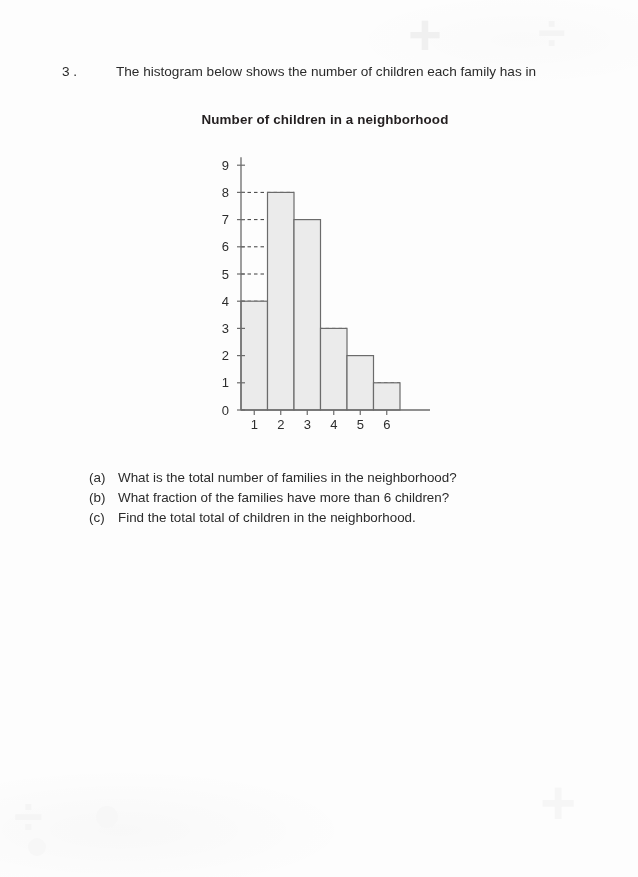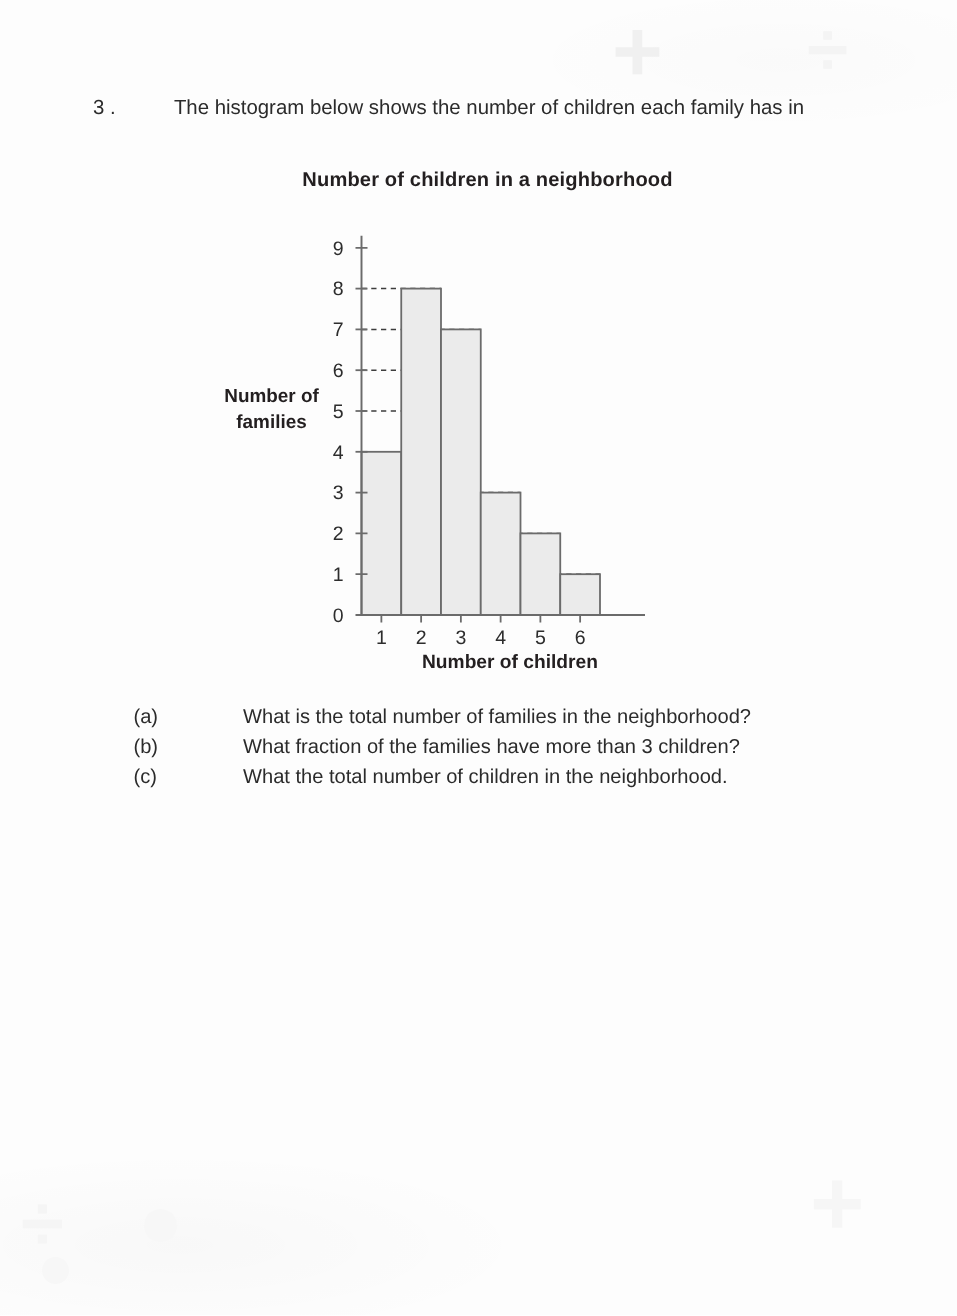--- a/index.html
+++ b/index.html
@@ -120,21 +120,21 @@
     width: 470px;
     font-size: 13.4px;
     line-height: 20px;
     color: #2b2b2b;
   }
   .subq-row { display: flex; }
   .subq-tag {
     width: 29px;
     flex: 0 0 29px;
   }
-  .subq-text { flex: 1 1 auto; margin-left: 44px; }
+  .subq-text { flex: 1 1 auto; }
 
   
   #footer {
     position: absolute;
     left: 52px;
     top: 826px;
     width: 130px;
     height: 44px;
   }
   #footer svg { display: block; }
@@ -162,24 +162,20 @@
       <div class="stem-body">The histogram below shows the number of children each family has in</div>
     </div>
   </div>
 
   <div class="chart-title">
     <span class="shift">Number of children in a neighborhood</span>
   </div>
 
   <div id="chart-area">
 
-    <div class="axis-title-y">
-      <div>Number of</div>
-      <div>families</div>
-    </div>
 
     <svg id="plot-svg" width="360" height="285">
       <g id="gridlines">
           <line x1="111" x2="270" y1="232.8" y2="232.8" stroke="#3d3d3d" stroke-width="1" stroke-dasharray="3.5,3"></line>
           <line x1="111" x2="243.5" y1="205.6" y2="205.6" stroke="#3d3d3d" stroke-width="1" stroke-dasharray="3.5,3"></line>
           <line x1="111" x2="217" y1="178.4" y2="178.4" stroke="#3d3d3d" stroke-width="1" stroke-dasharray="3.5,3"></line>
           <line x1="111" x2="190.5" y1="151.2" y2="151.2" stroke="#3d3d3d" stroke-width="1" stroke-dasharray="3.5,3"></line>
           <line x1="111" x2="190.5" y1="124" y2="124" stroke="#3d3d3d" stroke-width="1" stroke-dasharray="3.5,3"></line>
           <line x1="111" x2="190.5" y1="96.80000000000001" y2="96.80000000000001" stroke="#3d3d3d" stroke-width="1" stroke-dasharray="3.5,3"></line>
           <line x1="111" x2="190.5" y1="69.6" y2="69.6" stroke="#3d3d3d" stroke-width="1" stroke-dasharray="3.5,3"></line>
@@ -226,32 +222,31 @@
           <text x="203.75" y="279" text-anchor="middle" class="tick">4</text>
           <line x1="230.25" x2="230.25" y1="260" y2="265" stroke="#6b6b6b" stroke-width="1.2"></line>
           <text x="230.25" y="279" text-anchor="middle" class="tick">5</text>
           <line x1="256.75" x2="256.75" y1="260" y2="265" stroke="#6b6b6b" stroke-width="1.2"></line>
           <text x="256.75" y="279" text-anchor="middle" class="tick">6</text>
         </g>
       <line id="y-axis-line" stroke="#6b6b6b" stroke-width="1.3" x1="111" x2="111" y1="7.200000000000017" y2="260"></line>
       <line id="x-axis-line" stroke="#6b6b6b" stroke-width="1.3" x1="111" x2="300" y1="260" y2="260"></line>
     </svg>
 
-    <div class="axis-title-x">Number of children</div>
   </div>
 
   <div class="subqs">
     <div class="subq-row">
       <div class="subq-tag">(a)</div>
       <div class="subq-text">What is the total number of families in the neighborhood?</div>
     </div>
     <div class="subq-row">
       <div class="subq-tag">(b)</div>
-      <div class="subq-text">What fraction of the families have more than 3 children?</div>
+      <div class="subq-text">What fraction of the families have more than 6 children?</div>
     </div>
     <div class="subq-row">
       <div class="subq-tag">(c)</div>
-      <div class="subq-text">What the total number of children in the neighborhood.</div>
+      <div class="subq-text">Find the total total of children in the neighborhood.</div>
     </div>
   </div>
 
 
 </div>
 
 </body></html>

